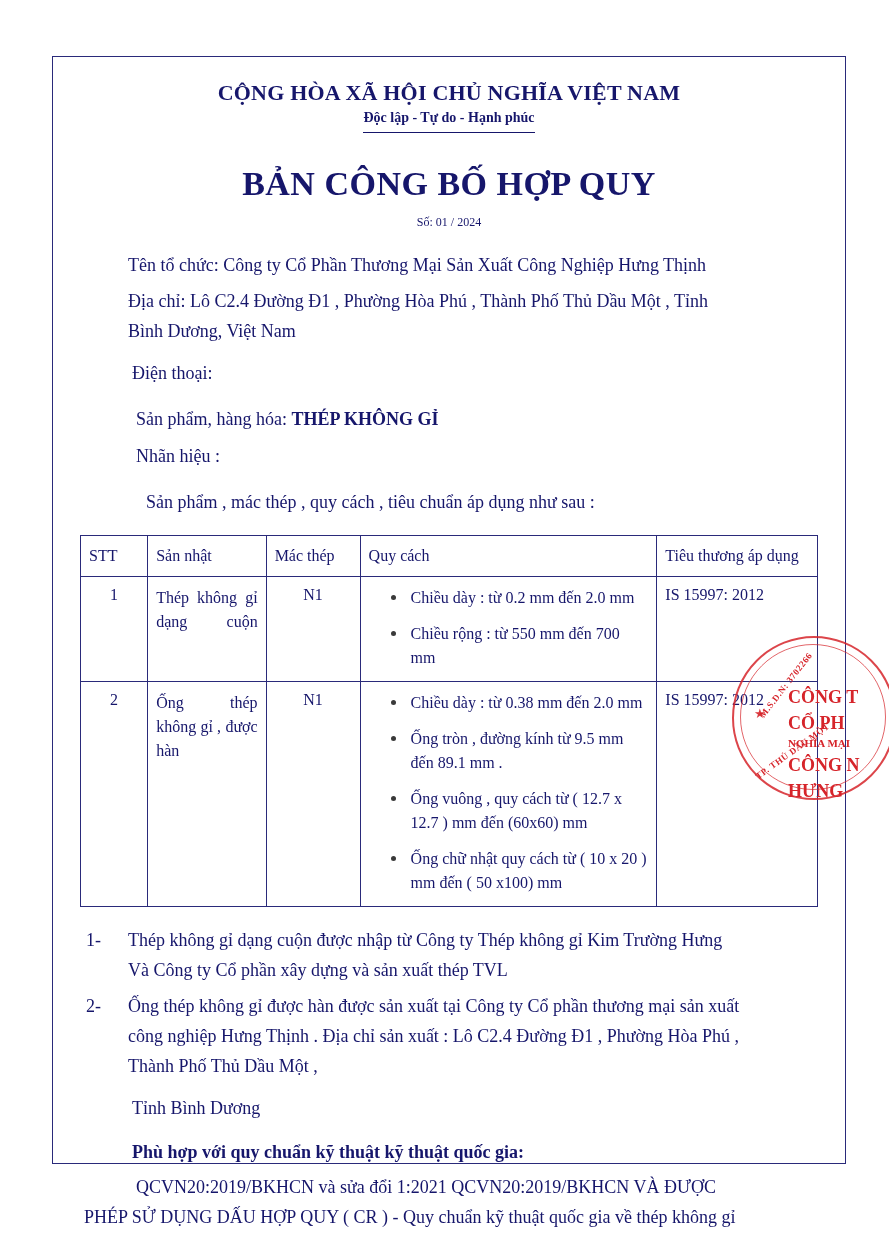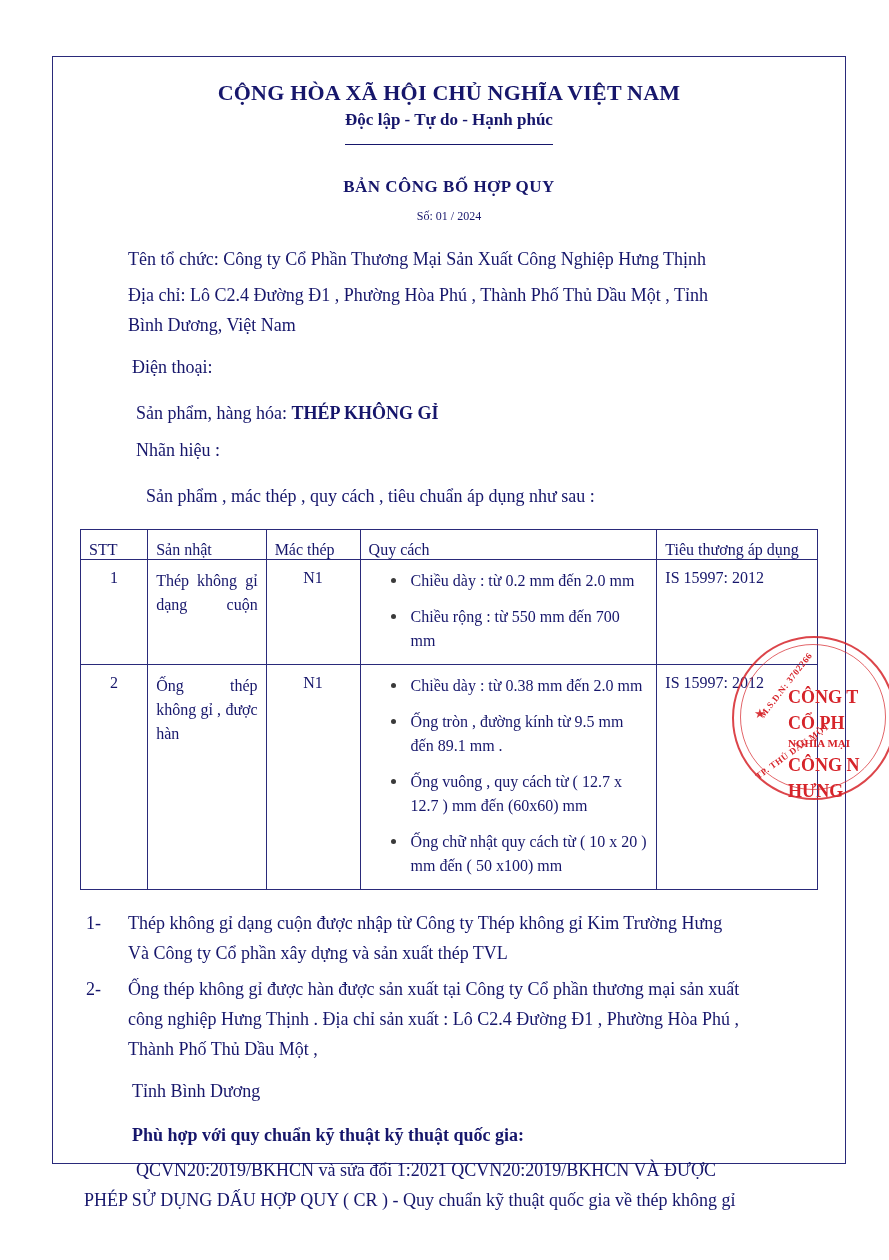--- a/index.html
+++ b/index.html
@@ -40,29 +40,29 @@
   }
   .center { text-align: center; }
 
   .national-title {
     font-size: 22px;
     font-weight: bold;
     letter-spacing: 0.2px;
     margin-top: 6px;
   }
   .national-sub {
-    font-size: 17px;
+    font-size: 14px;
     font-weight: bold;
     margin-top: 4px;
     display: inline-block;
     border-bottom: 1.4px solid #16166b;
-    padding-bottom: 14px;
+    padding-bottom: 6px;
   }
   .doc-title {
-    font-size: 17px;
+    font-size: 34px;
     font-weight: bold;
     letter-spacing: 0.5px;
     margin-top: 32px;
   }
   .doc-number {
     font-size: 12px;
     margin-top: 12px;
   }
   .para {
     font-size: 18px;
@@ -86,21 +86,21 @@
   table.spec th, table.spec td {
     border: 1px solid #2a2a7a;
     vertical-align: top;
     padding: 9px 8px;
     font-weight: normal;
   }
   table.spec th {
     font-weight: normal;
     text-align: left;
     padding-top: 11px;
-    padding-bottom: 0;
+    padding-bottom: 11px;
   }
   .col-stt { width: 56px; text-align: center; }
   .col-sp  { width: 118px; }
   .col-mac { width: 90px; text-align: center; }
   .col-qc  { width: 330px; }
   .col-tc  { width: 170px; }
   td.c-stt { text-align: center; padding-top: 12px; }
   td.c-mac { text-align: center; padding-top: 12px; }
   td.c-sp  { text-align: justify; text-align-last: justify; line-height: 1.5; padding-top: 12px;}
   td.c-tc  { padding-top: 12px; }

